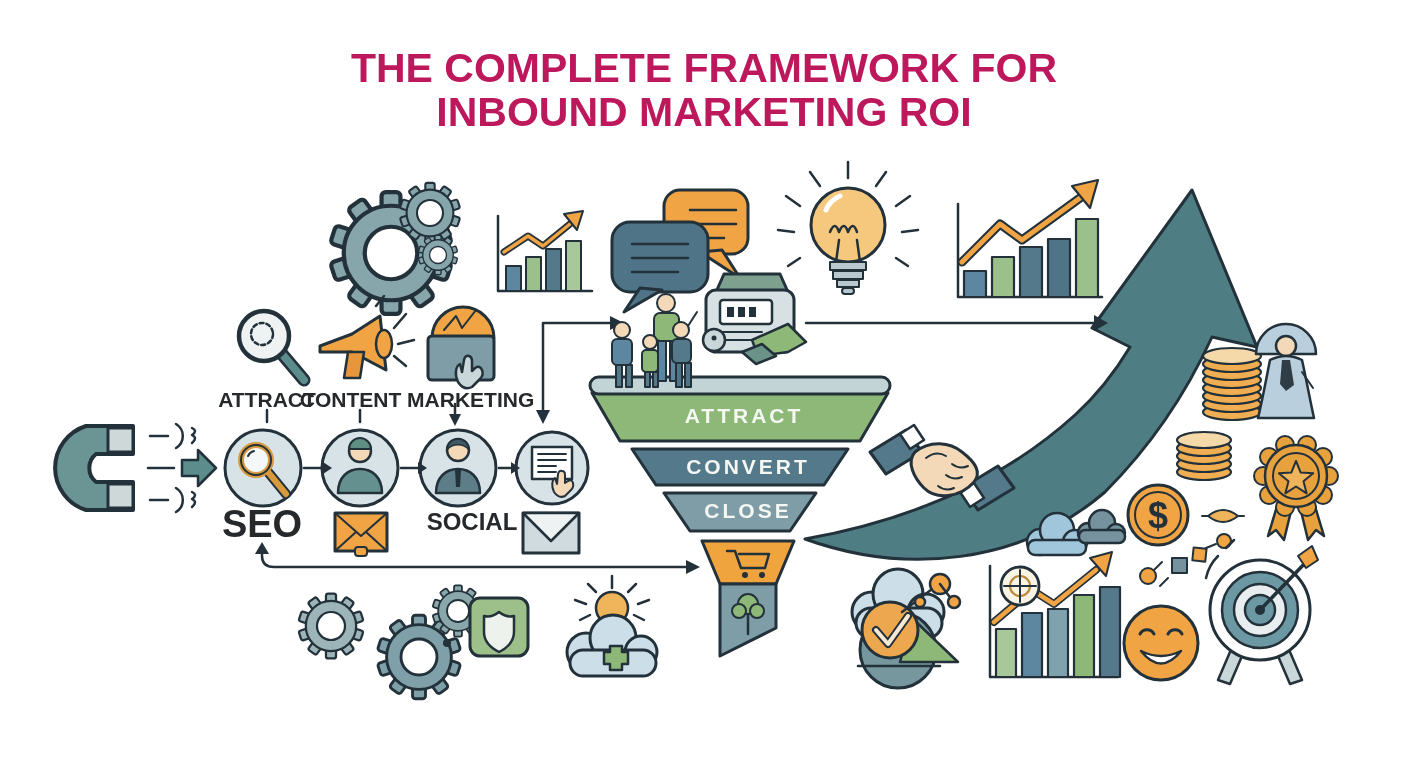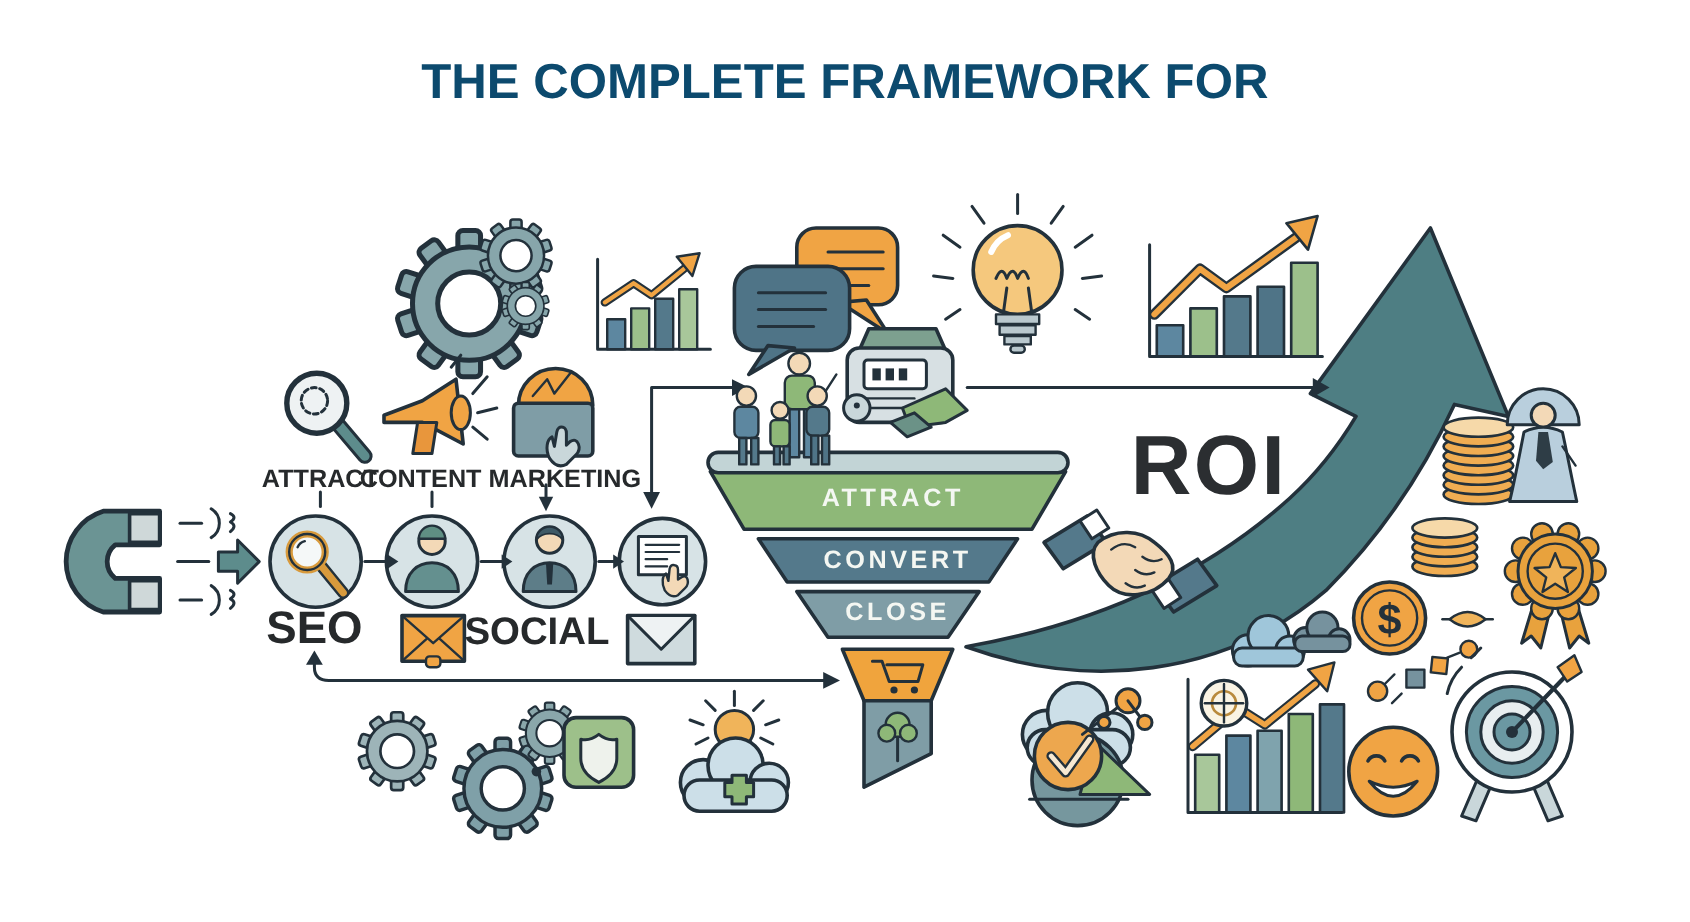--- a/index.html
+++ b/index.html
@@ -1,24 +1,24 @@
 <!DOCTYPE html>
 <html><head>
 <meta charset="utf-8">
 <style>
   html,body{margin:0;padding:0;background:#ffffff;}
   .stage{position:relative;width:1408px;height:768px;background:#ffffff;overflow:hidden;
          font-family:"Liberation Sans",sans-serif;}
   .stage svg{position:absolute;left:0;top:0;}
   .txt{position:absolute;color:#26292b;font-weight:800;text-align:center;white-space:nowrap;}
-  .title{left:304px;top:46px;width:800px;font-size:41px;line-height:44px;letter-spacing:0px;color:#0c4a6e;}
+  .title{left:304px;top:46px;width:800px;font-size:41px;line-height:44px;letter-spacing:0px;color:#be185d;}
   .lbl-attract{left:197px;top:388px;width:140px;font-size:21px;}
   .lbl-cm{left:292px;top:388px;width:250px;font-size:21px;}
   .lbl-seo{left:212px;top:503px;width:100px;font-size:38px;}
-  .lbl-social{left:387px;top:508px;width:120px;font-size:32px;}
+  .lbl-social{left:412px;top:508px;width:120px;font-size:24px;}
   .lbl-roi{left:915px;top:348px;width:185px;font-size:70px;letter-spacing:2px;color:#2b2e31;}
   .funnel-lbl{color:#f4f7f2;font-weight:700;letter-spacing:3px;font-size:21px;position:absolute;text-align:center;white-space:nowrap;}
   .f1{left:644px;top:404px;width:200px;}
   .f2{left:648px;top:455px;width:200px;}
   .f3{left:648px;top:499px;width:200px;}
 </style>
 </head>
 <body>
 
 <div class="stage">
@@ -461,25 +461,25 @@
       <rect x="570" y="650" width="86" height="26" rx="13"></rect>
     </g>
     <path d="M604,652 h6 v-6 h12 v6 h6 v12 h-6 v6 h-12 v-6 h-6 z" fill="#8eb878" stroke="#23313b" stroke-width="2.5"></path>
   </g>
 
 </g>
 </svg>
 
 <div class="txt title">
   <div>THE COMPLETE FRAMEWORK FOR</div>
+  <div>INBOUND MARKETING ROI</div>
 </div>
 
 <div class="txt lbl-attract">ATTRACT</div>
 <div class="txt lbl-cm">CONTENT MARKETING</div>
 <div class="txt lbl-seo">SEO</div>
 <div class="txt lbl-social">SOCIAL</div>
-<div class="txt lbl-roi">ROI</div>
 
 <div class="funnel-lbl f1">ATTRACT</div>
 <div class="funnel-lbl f3">CLOSE</div>
 <div class="funnel-lbl f2">CONVERT</div>
 
 </div>
 
 </body></html>

